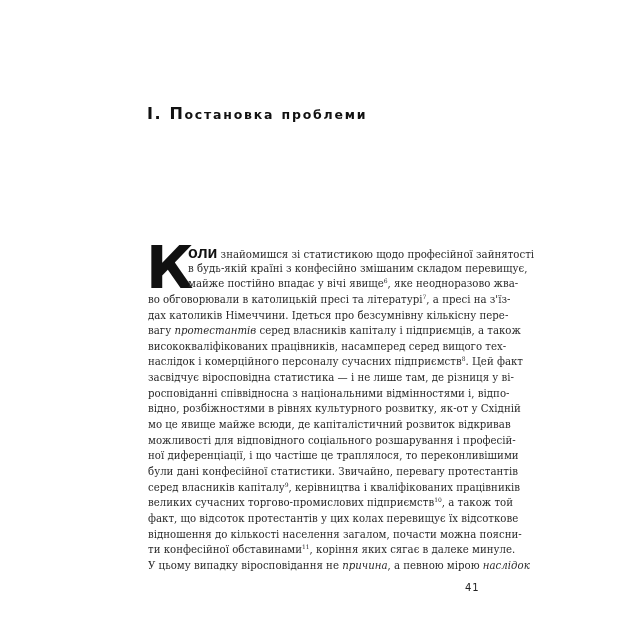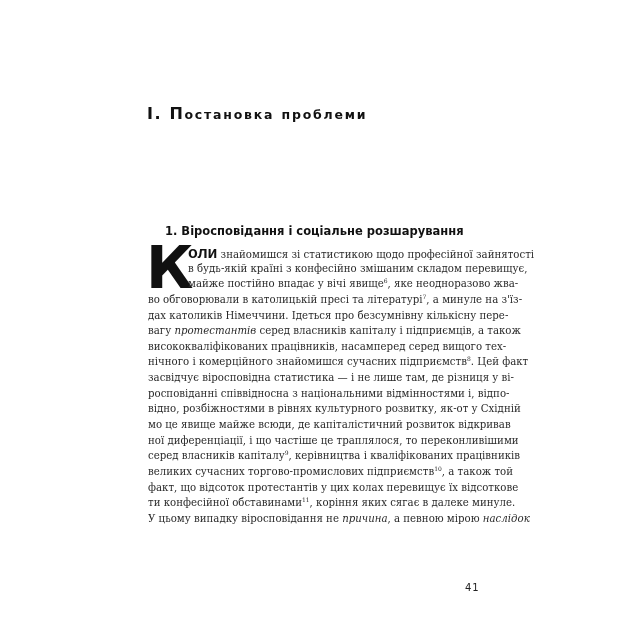--- a/index.html
+++ b/index.html
@@ -37,39 +37,41 @@
     font-family: "DejaVu Sans", sans-serif; font-size: 10px; color: #222; letter-spacing: 1px;
   }
 </style>
 </head>
 <body>
 
 <div class="page">
 
   <h1 class="chapter-title"><span>I.</span> <span>П</span><span class="sc">остановка</span> <span class="sc">проблеми</span></h1>
 
-  <h2 class="section-title">1. Віросповідання і соціальне розшарування</h2>
 
   <div class="drop-cap">К</div>
 
   <div class="body-text">
     <span class="line indent"><span class="lead">оли</span><span> знайомишся зі статистикою щодо професійної зайнятості</span></span>
     <span class="line indent"><span>в будь-якій країні з конфесійно змішаним складом перевищує,</span></span>
     <span class="line indent"><span>майже постійно впадає у вічі явище</span><sup>6</sup><span>, яке неодноразово жва-</span></span>
-    <span class="line"><span>во обговорювали в католицькій пресі та літературі</span><sup>7</sup><span>, а минуле на з'їз-</span></span>
+    <span class="line"><span>во обговорювали в католицькій пресі та літературі</span><sup>7</sup><span>, а пресі на з'їз-</span></span>
     <span class="line"><span>дах католиків Німеччини. Ідеться про безсумнівну кількісну пере-</span></span>
     <span class="line"><span>вагу </span><em>протестантів</em><span> серед власників капіталу і підприємців, а також</span></span>
     <span class="line"><span>висококваліфікованих працівників, насамперед серед вищого тех-</span></span>
-    <span class="line"><span>нічного і комерційного знайомишся сучасних підприємств</span><sup>8</sup><span>. Цей факт</span></span>
+    <span class="line"><span>наслідок і комерційного персоналу сучасних підприємств</span><sup>8</sup><span>. Цей факт</span></span>
     <span class="line"><span>засвідчує віросповідна статистика — і не лише там, де різниця у ві-</span></span>
     <span class="line"><span>росповіданні співвідносна з національними відмінностями і, відпо-</span></span>
     <span class="line"><span>відно, розбіжностями в рівнях культурного розвитку, як-от у Східній</span></span>
     <span class="line"><span>мо це явище майже всюди, де капіталістичний розвиток відкривав</span></span>
+    <span class="line"><span>можливості для відповідного соціального розшарування і професій-</span></span>
     <span class="line"><span>ної диференціації, і що частіше це траплялося, то переконливішими</span></span>
+    <span class="line"><span>були дані конфесійної статистики. Звичайно, перевагу протестантів</span></span>
     <span class="line"><span>серед власників капіталу</span><sup>9</sup><span>, керівництва і кваліфікованих працівників</span></span>
     <span class="line"><span>великих сучасних торгово-промислових підприємств</span><sup>10</sup><span>, а також той</span></span>
     <span class="line"><span>факт, що відсоток протестантів у цих колах перевищує їх відсоткове</span></span>
+    <span class="line"><span>відношення до кількості населення загалом, почасти можна поясни-</span></span>
     <span class="line"><span>ти конфесійної обставинами</span><sup>11</sup><span>, коріння яких сягає в далеке минуле.</span></span>
     <span class="line"><span>У цьому випадку віросповідання не </span><em>причина</em><span>, а певною мірою </span><em>наслідок</em></span>
   </div>
 
   <div class="page-number">41</div>
 </div>
 
 </body></html>

